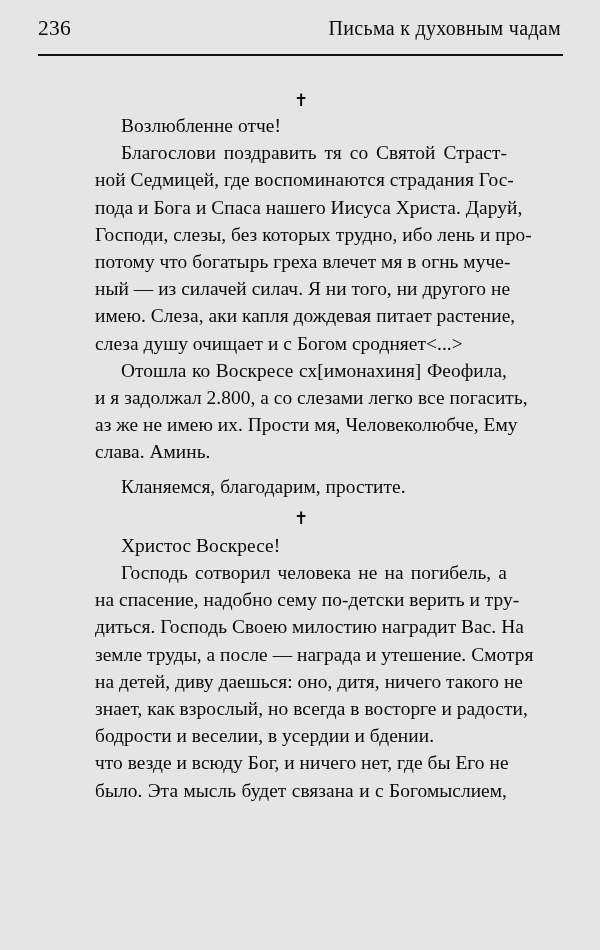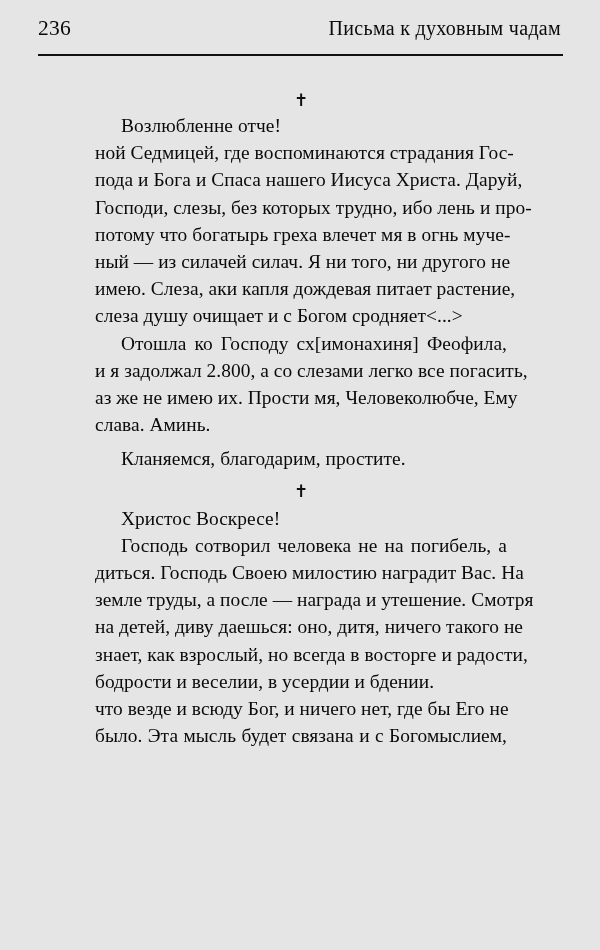--- a/index.html
+++ b/index.html
@@ -114,44 +114,46 @@
   </div>
   <div class="header-rule"></div>
 
   <div class="body-col">
 
     <div class="ornament">✝</div>
 
     <div class="lines">
       <span class="line nojust ind">Возлюбленне отче!</span>
 
+      <span class="line ind">Благослови поздравить тя со Святой Страст-</span>
       <span class="line">ной Седмицей, где воспоминаются страдания Гос-</span>
       <span class="line">пода и Бога и Спаса нашего Иисуса Христа. Даруй,</span>
       <span class="line">Господи, слезы, без которых трудно, ибо лень и про-</span>
       <span class="line">потому что богатырь греха влечет мя в огнь муче-</span>
       <span class="line">ный — из силачей силач. Я ни того, ни другого не</span>
       <span class="line">имею. Слеза, аки капля дождевая питает растение,</span>
       <span class="line nojust">слеза душу очищает и с Богом сродняет&lt;...&gt;</span>
 
-      <span class="line ind">Отошла ко Господу сх[имонахиня] Феофила,</span>
+      <span class="line ind">Отошла ко Воскресе сх[имонахиня] Феофила,</span>
       <span class="line">и я задолжал 2.800, а со слезами легко все погасить,</span>
       <span class="line">аз же не имею их. Прости мя, Человеколюбче, Ему</span>
       <span class="line nojust">слава. Аминь.</span>
 
       <div class="gap-small"></div>
 
       <span class="line nojust ind">Кланяемся, благодарим, простите.</span>
     </div>
 
     <div class="ornament second">✝</div>
 
     <div class="lines">
       <span class="line nojust ind">Христос Воскресе!</span>
 
       <span class="line ind">Господь сотворил человека не на погибель, а</span>
+      <span class="line">на спасение, надобно сему по-детски верить и тру-</span>
       <span class="line">диться. Господь Своею милостию наградит Вас. На</span>
       <span class="line">земле труды, а после — награда и утешение. Смотря</span>
       <span class="line">на детей, диву даешься: оно, дитя, ничего такого не</span>
       <span class="line">знает, как взрослый, но всегда в восторге и радости,</span>
       <span class="line nojust">бодрости и веселии, в усердии и бдении.</span>
 
       <span class="line">что везде и всюду Бог, и ничего нет, где бы Его не</span>
       <span class="line">было. Эта мысль будет связана и с Богомыслием,</span>
     </div>
 

